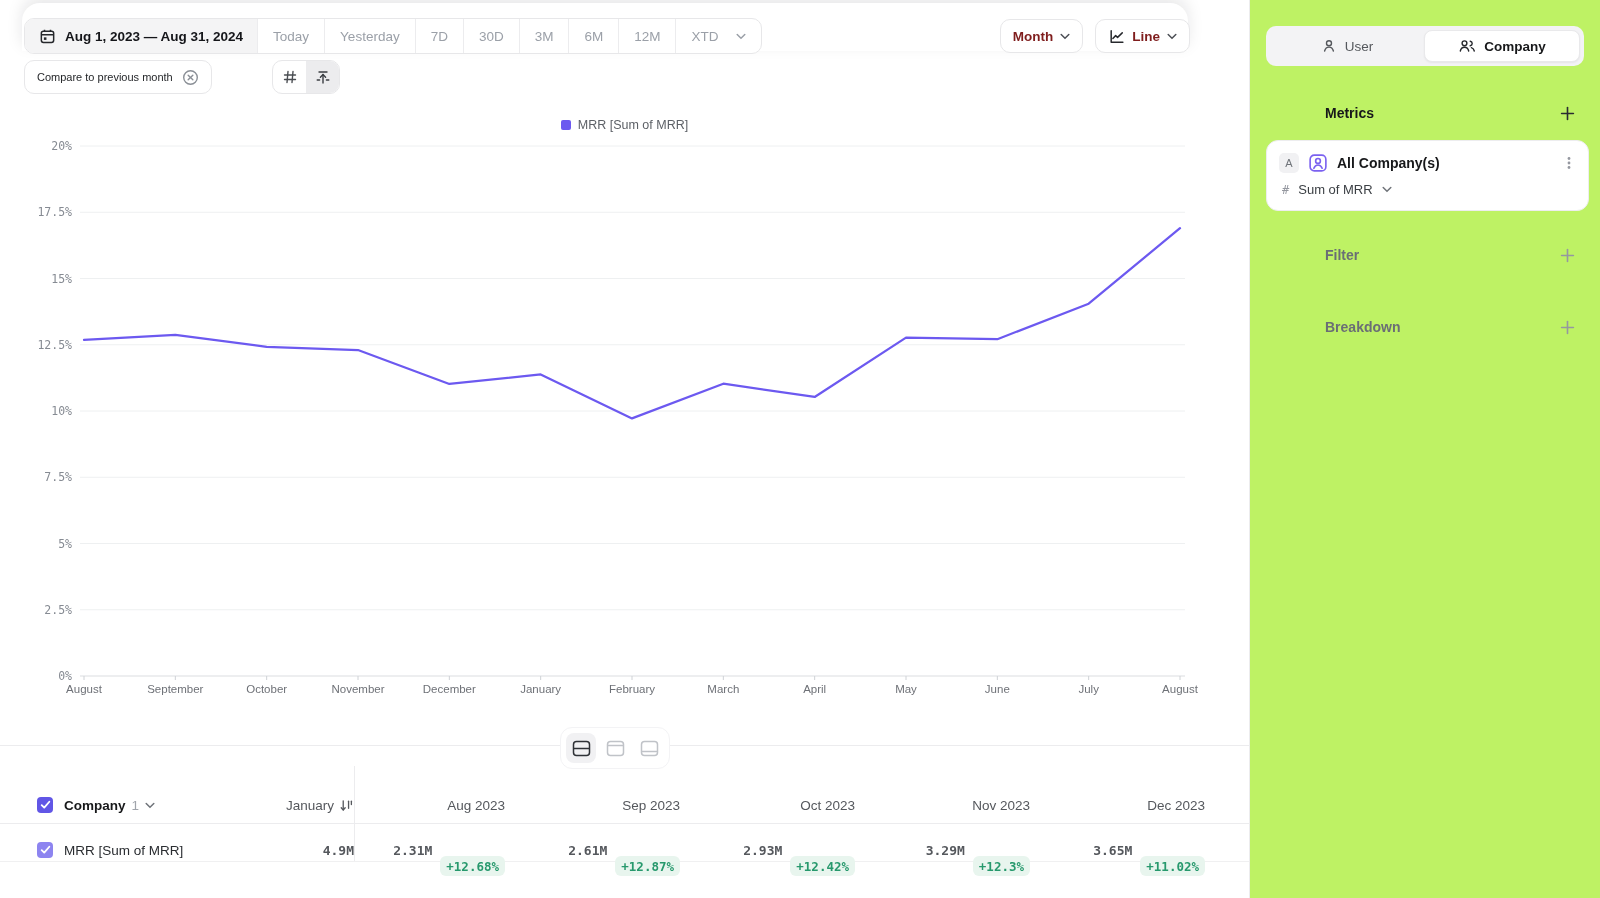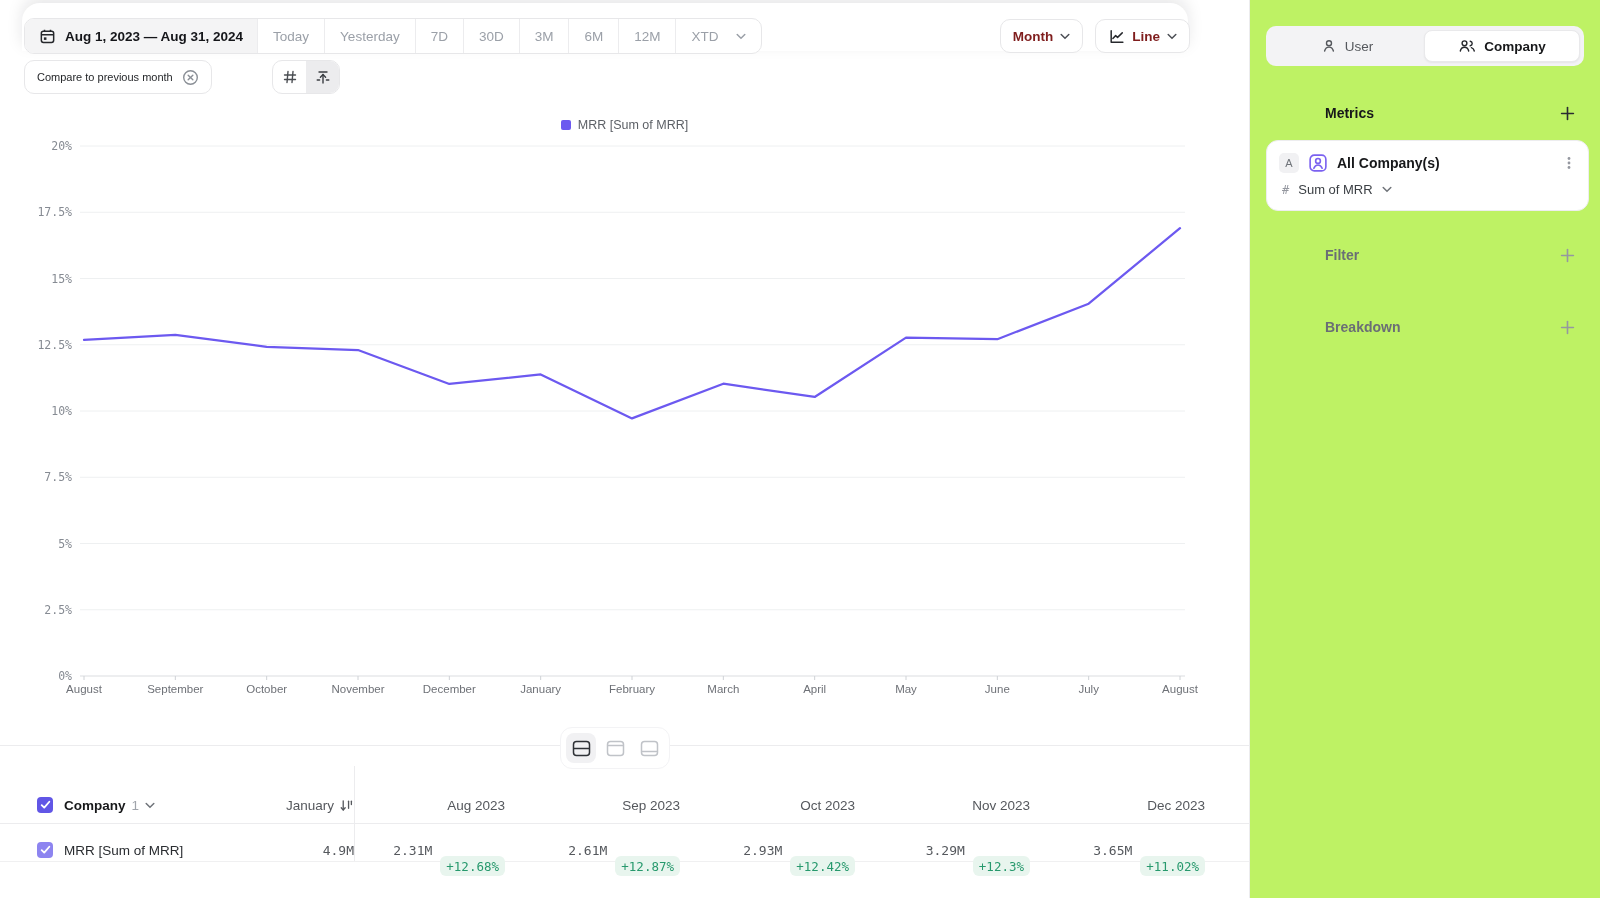--- a/index.html
+++ b/index.html
@@ -58,21 +58,21 @@
 
   .cb { width:16px; height:16px; border-radius:4px; display:flex; align-items:center; justify-content:center; margin-left:13px; }
   .cb-all { background:var(--accent); }
   .cb-row { background:var(--accent-light); }
   .namecell { display:flex; align-items:center; gap:6px; font-size:13.5px; }
   .namecell .cname { font-weight:700; color:#17181a; }
   .namecell .ccount { color:#a0a4ab; }
   .avg-h { display:flex; align-items:center; justify-content:flex-end; gap:5px; font-size:13.5px; color:#55585d; }
   .mcol-h { text-align:right; font-size:13.5px; color:#55585d; }
   .rowname { font-size:13.5px; color:#2a2d31; }
-  .mono { font-family:"DejaVu Sans Mono", monospace; }
+  .mono { font-family:"DejaVu Sans Mono", monospace;font-weight:bold; }
   .avg-v { text-align:right; font-size:13px; color:#55585d; }
   .mcell { display:flex; align-items:center; justify-content:flex-end; gap:8px; }
   .mval { font-size:13px; color:#55585d;margin-left:21px; }
   .badge { font-size:12.5px; color:var(--pos); background:var(--pos-bg); border-radius:6px; padding:2.5px 6px;margin-top:32px; }
 
   
   .panel { position:absolute; left:1249px; top:0; width:351px; height:898px; background:#bef264; border-left:1px solid #ececee; }
   .toggle { position:absolute; left:16px; right:16px; top:26px; height:40px; background:#f3f3f5; border-radius:10px;
             display:flex; padding:4px; }
   .toggle > div { flex:1; display:flex; align-items:center; justify-content:center; gap:8px; font-size:13.5px;

